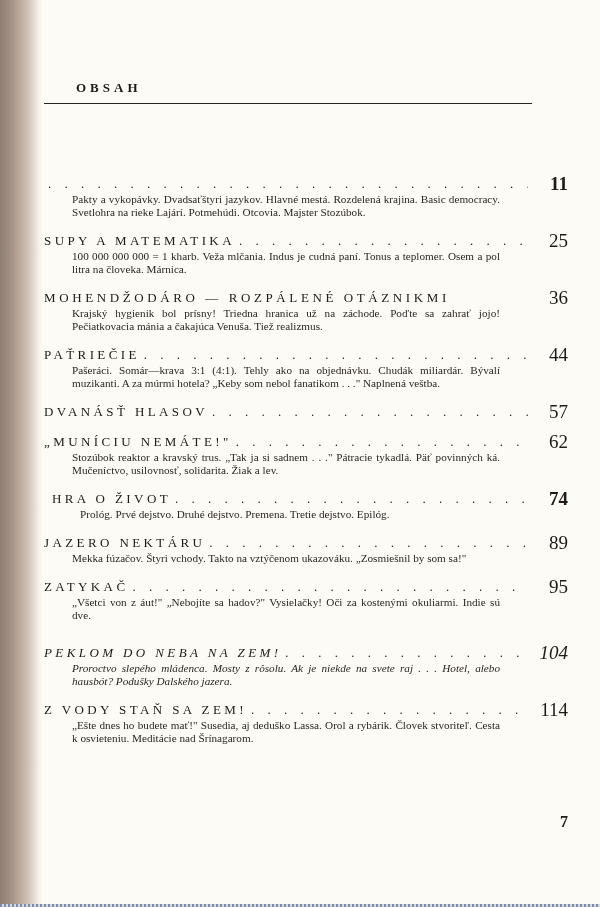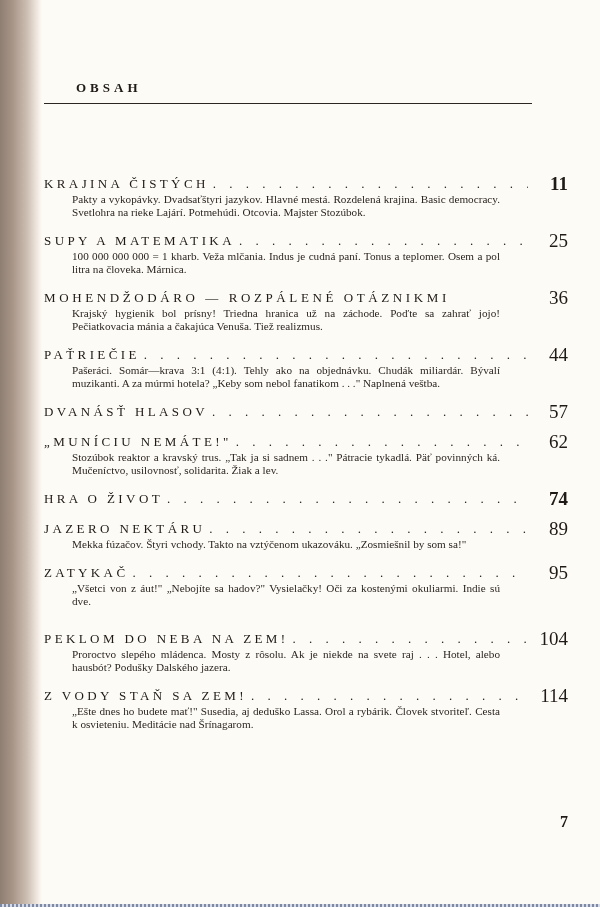--- a/index.html
+++ b/index.html
@@ -63,21 +63,20 @@
 <div class="spine"></div>
 
 <div class="page">
   <div class="heading">OBSAH</div>
   <div class="rule"></div>
 
   <div class="toc">
 
     <div class="entry" style="margin-bottom:14px;">
       <div class="entry-head">
-        <span class="entry-title">KRAJINA ČISTÝCH</span>
         <span class="entry-leader"></span>
         <span class="entry-page" style="font-weight:bold;">11</span>
       </div>
       <div class="entry-desc">Pakty a vykopávky. Dvadsaťštyri jazykov. Hlavné mestá. Rozdelená krajina. Basic democracy. Svetlohra na rieke Lajárí. Potmehúdi. Otcovia. Majster Stozúbok.</div>
     </div>
 
     <div class="entry" style="margin-bottom:14px;">
       <div class="entry-head">
         <span class="entry-title">SUPY A MATEMATIKA</span>
         <span class="entry-leader"></span>
@@ -113,47 +112,48 @@
 
     <div class="entry" style="margin-bottom:14px;">
       <div class="entry-head">
         <span class="entry-title">„MUNÍCIU NEMÁTE!"</span>
         <span class="entry-leader"></span>
         <span class="entry-page">62</span>
       </div>
       <div class="entry-desc">Stozúbok reaktor a kravský trus. „Tak ja si sadnem . . ." Pátracie tykadlá. Päť povinných ká. Mučeníctvo, usilovnosť, solidarita. Žiak a lev.</div>
     </div>
 
-    <div class="entry" style="margin-bottom:14px;">
+    <div class="entry" style="margin-bottom:14px;margin-left:8px;">
       <div class="entry-head">
         <span class="entry-title">HRA O ŽIVOT</span>
         <span class="entry-leader"></span>
         <span class="entry-page" style="font-weight:bold;">74</span>
       </div>
+      <div class="entry-desc">Prológ. Prvé dejstvo. Druhé dejstvo. Premena. Tretie dejstvo. Epilóg.</div>
     </div>
 
     <div class="entry" style="margin-bottom:14px;">
       <div class="entry-head">
         <span class="entry-title">JAZERO NEKTÁRU</span>
         <span class="entry-leader"></span>
         <span class="entry-page">89</span>
       </div>
       <div class="entry-desc">Mekka fúzačov. Štyri vchody. Takto na vztýčenom ukazováku. „Zosmiešnil by som sa!"</div>
     </div>
 
     <div class="entry" style="margin-bottom:23px;">
       <div class="entry-head">
         <span class="entry-title">ZATYKAČ</span>
         <span class="entry-leader"></span>
         <span class="entry-page">95</span>
       </div>
       <div class="entry-desc">„Všetci von z áut!" „Nebojíte sa hadov?" Vysielačky! Oči za kostenými okuliarmi. Indie sú dve.</div>
     </div>
 
-    <div class="entry" style="margin-bottom:14px;">
+    <div class="entry" style="margin-bottom:14px;font-style:italic;">
       <div class="entry-head">
         <span class="entry-title">PEKLOM DO NEBA NA ZEM!</span>
         <span class="entry-leader"></span>
         <span class="entry-page">104</span>
       </div>
       <div class="entry-desc">Proroctvo slepého mládenca. Mosty z rôsolu. Ak je niekde na svete raj . . . Hotel, alebo hausbót? Podušky Dalského jazera.</div>
     </div>
 
     <div class="entry">
       <div class="entry-head">

